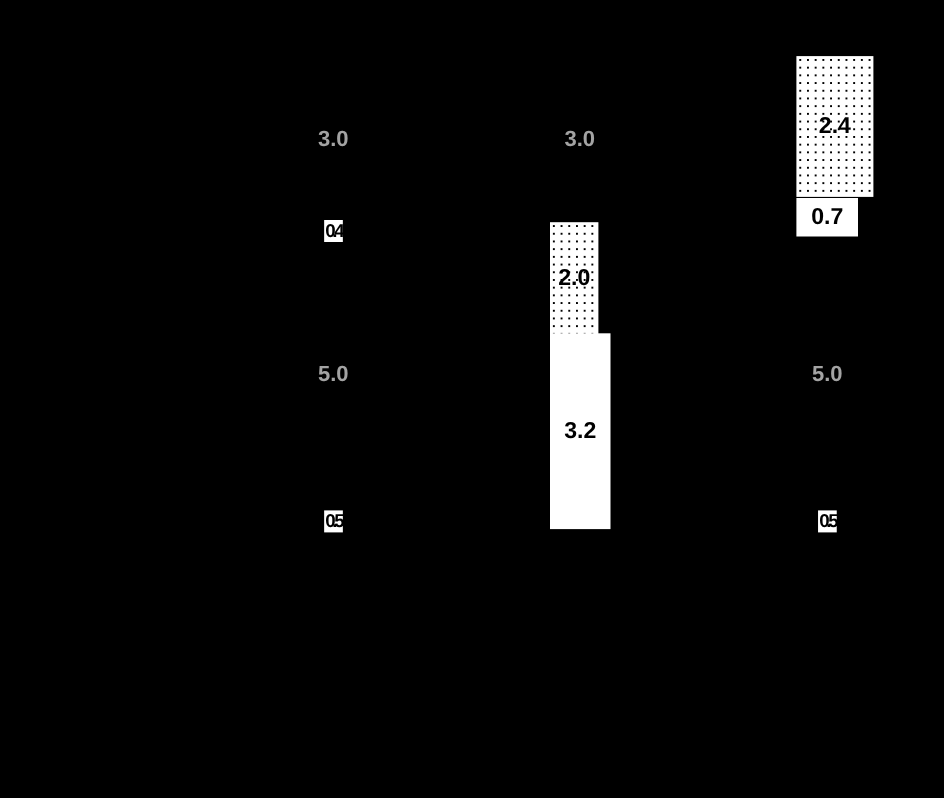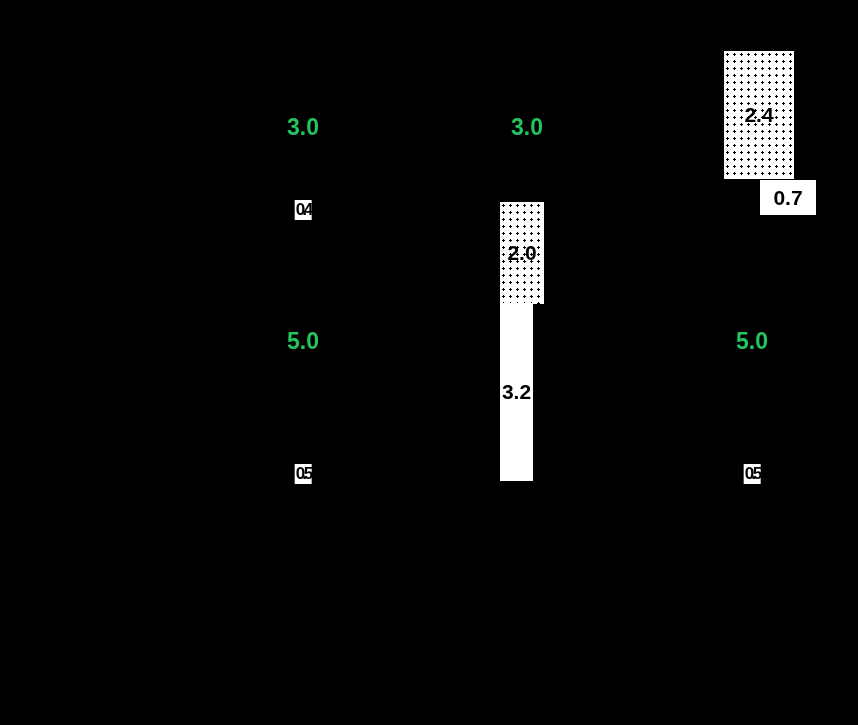--- a/index.html
+++ b/index.html
@@ -37,23 +37,23 @@
   }
   .bar.dotted {
     background-color: #ffffff;
     background-image:
       radial-gradient(#000000 1px, transparent 1.2px);
     background-size: 7px 7px;
     background-position: 0 0;
   }
   .freelabel {
     position: absolute;
-    color: #22c55e;
+    color: #a3a3a3;
     font-weight: bold;
-    font-size: 23px;
+    font-size: 20px;
     text-align: center;
     white-space: nowrap;
     transform: translate(-50%, -50%);
   }
   .overlap-label {
     position: absolute;
     transform: translate(-50%, -50%);
     white-space: nowrap;
     font-weight: bold;
     font-size: 17px;
@@ -66,29 +66,29 @@
 </head>
 <body>
 
 <div id="root">
   <div class="plot">
 
     <div class="bar dotted" style="left:500px; top:202px; width:44px; height:102px;">
       <span>2.0</span>
     </div>
 
-    <div class="bar solid" style="left:500px; top:303px; width:33px; height:178px;">
+    <div class="bar solid" style="left:500px; top:303px; width:55px; height:178px;">
       <span>3.2</span>
     </div>
 
     <div class="bar dotted" style="left:724px; top:51px; width:70px; height:128px;">
       <span>2.4</span>
     </div>
 
-    <div class="bar solid" style="left:724px; top:180px; width:56px; height:35px;margin-left:36px;">
+    <div class="bar solid" style="left:724px; top:180px; width:56px; height:35px;">
       <span>0.7</span>
     </div>
 
     <div class="freelabel" style="left:303px; top:127px;">3.0</div>
 
     <div class="freelabel" style="left:527px; top:127px;">3.0</div>
 
     <div class="freelabel" style="left:303px; top:341px;">5.0</div>
 
     <div class="freelabel" style="left:752px; top:341px;">5.0</div>

